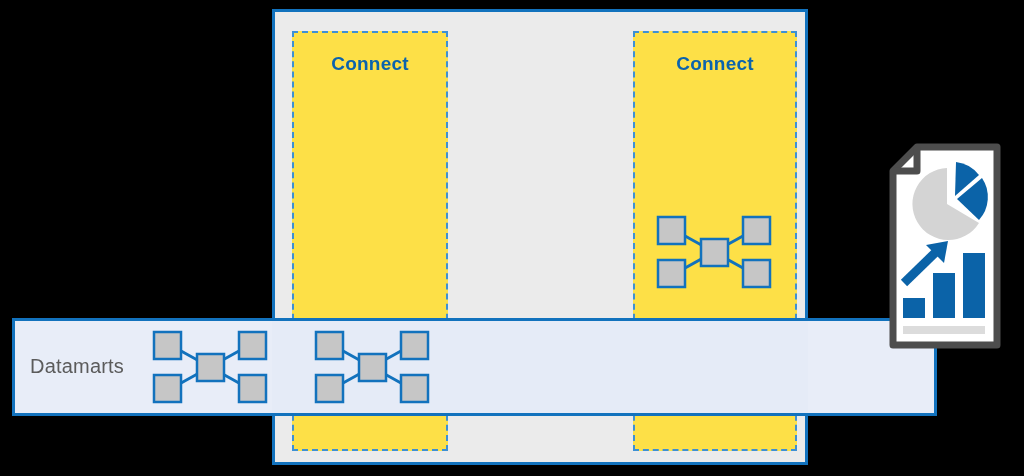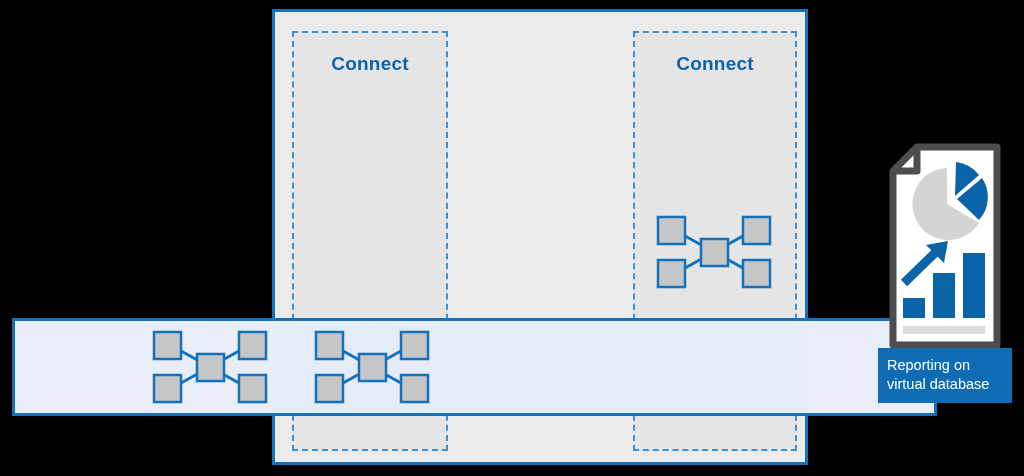--- a/index.html
+++ b/index.html
@@ -27,21 +27,21 @@
     box-sizing: border-box;
     background: #ebebeb;
     border: 3px solid #1272bd;
   }
 
   
   .stage-region {
     position: absolute;
     box-sizing: border-box;
     border: 2px dashed #3d90d4;
-    background: #e5e5e5;
+    background: #fde047;
   }
   .stage-connect {
     left: 292px;
     top: 31px;
     width: 156px;
     height: 420px;
   }
   .stage-publish {
     left: 633px;
     top: 31px;
@@ -162,20 +162,21 @@
         <rect x="89" y="48" width="27" height="27"></rect>
         <rect x="47" y="27" width="27" height="27"></rect>
       </g>
     </svg>
   </div>
 
   <div class="datamart-band-outer"></div>
 
   <div class="datamart-band-inner"></div>
 
+  <div class="band-label">Datamarts</div>
 
   <div class="network-diagram net-datamarts">
     <svg viewBox="0 0 120 80" xmlns="http://www.w3.org/2000/svg">
       <g stroke="#1272bd" stroke-width="3">
         <line x1="22" y1="19" x2="60" y2="40"></line>
         <line x1="98" y1="19" x2="60" y2="40"></line>
         <line x1="22" y1="61" x2="60" y2="40"></line>
         <line x1="98" y1="61" x2="60" y2="40"></line>
       </g>
       <g fill="#c6c6c6" stroke="#1272bd" stroke-width="2.5">
@@ -230,20 +231,16 @@
         <g fill="#0b63a8">
           <rect x="17" y="156" width="22" height="20"></rect>
           <rect x="47" y="131" width="22" height="45"></rect>
           <rect x="77" y="111" width="22" height="65"></rect>
         </g>
 
         <rect x="17" y="184" width="82" height="8" fill="#dcdcdc"></rect>
       </svg>
     </div>
 
-    <div class="report-caption">
-      <div>Reporting on</div>
-      <div>virtual database</div>
-    </div>
 
   </div>
 
 </div>
 
 </body></html>

